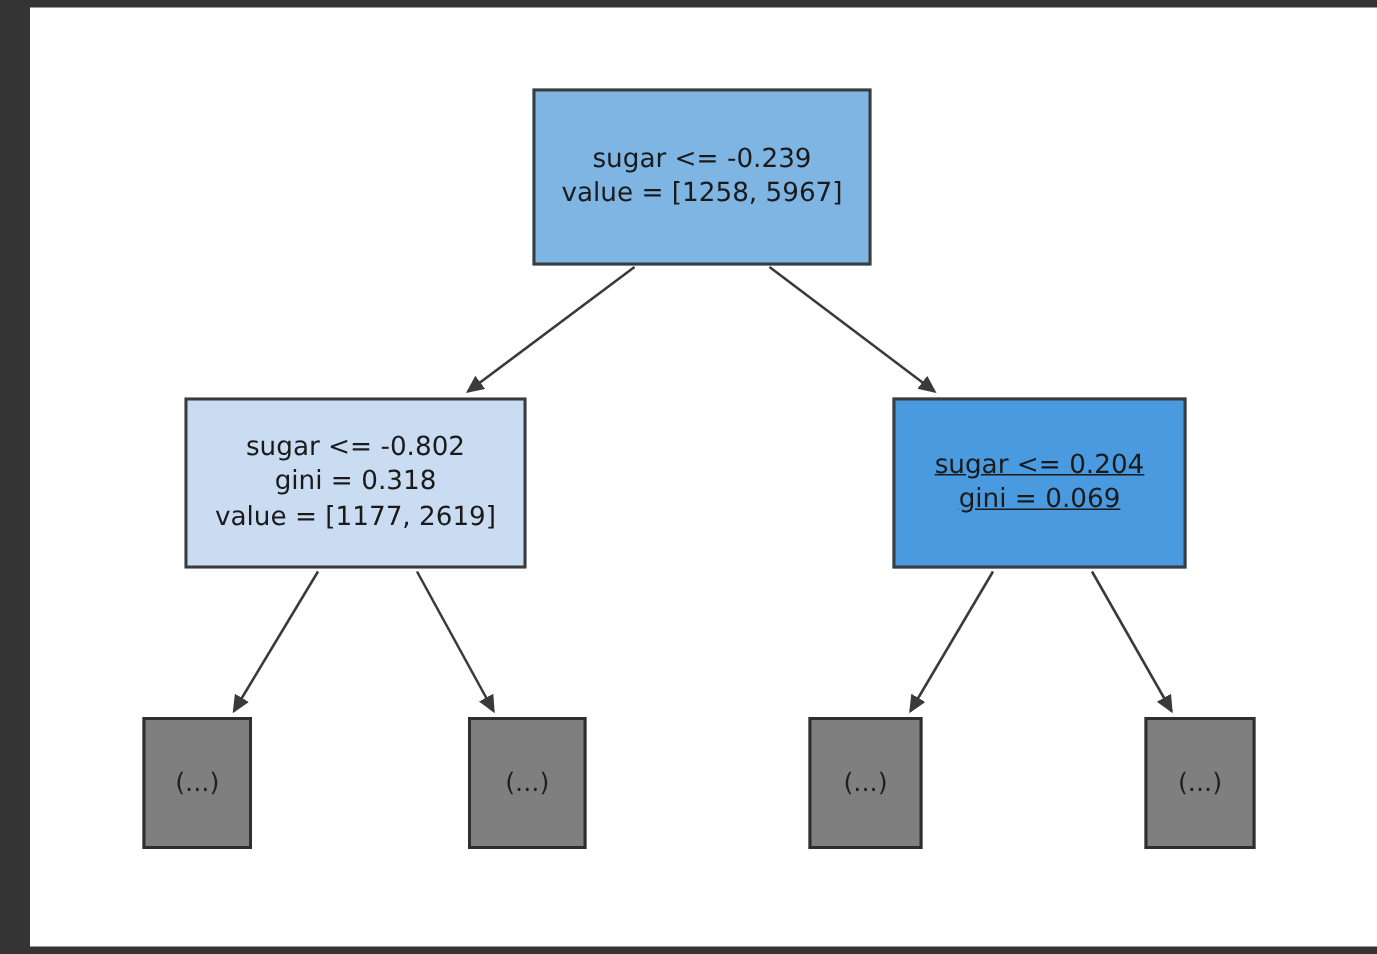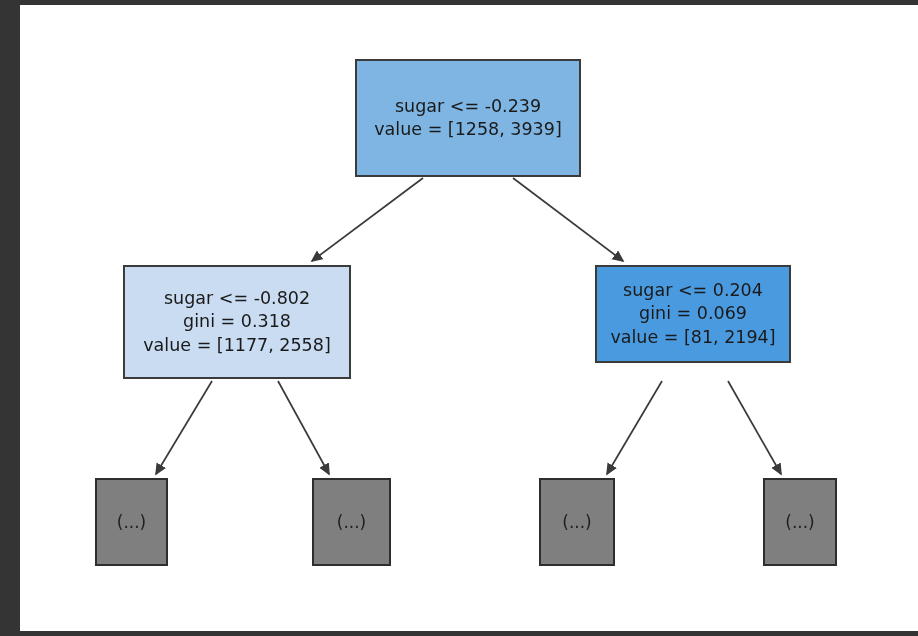--- a/index.html
+++ b/index.html
@@ -88,31 +88,30 @@
         <line x1="212" y1="381" x2="156" y2="474"></line>
         <line x1="278" y1="381" x2="329" y2="474"></line>
         <line x1="662" y1="381" x2="607" y2="474"></line>
         <line x1="728" y1="381" x2="781" y2="474"></line>
       </g>
   </svg>
 
   <div id="node-layer">
       <div class="node" style="left: 355px; top: 59px; width: 226px; height: 118px; background: rgb(127, 181, 227); border-color: rgb(59, 59, 59);">
         <span class="line">sugar &lt;= -0.239</span>
-        <span class="line">value = [1258, 3939]</span>
+        <span class="line">value = [1258, 5967]</span>
       </div>
       <div class="node" style="left: 123px; top: 265px; width: 228px; height: 114px; background: rgb(201, 220, 242); border-color: rgb(59, 59, 59);">
         <span class="line">sugar &lt;= -0.802</span>
         <span class="line">gini = 0.318</span>
-        <span class="line">value = [1177, 2558]</span>
+        <span class="line">value = [1177, 2619]</span>
       </div>
-      <div class="node" style="left: 595px; top: 265px; width: 196px; height: 98px; background: rgb(74, 154, 224); border-color: rgb(59, 59, 59);">
+      <div class="node" style="left: 595px; top: 265px; width: 196px; height: 114px; background: rgb(74, 154, 224); border-color: rgb(59, 59, 59); text-decoration: underline;">
         <span class="line">sugar &lt;= 0.204</span>
         <span class="line">gini = 0.069</span>
-        <span class="line">value = [81, 2194]</span>
       </div>
       <div class="leaf" style="left: 95px; top: 478px; width: 73px; height: 88px; background: rgb(127, 127, 127); border-color: rgb(46, 46, 46);">
         <span>(...)</span>
       </div>
       <div class="leaf" style="left: 312px; top: 478px; width: 79px; height: 88px; background: rgb(127, 127, 127); border-color: rgb(46, 46, 46);">
         <span>(...)</span>
       </div>
       <div class="leaf" style="left: 539px; top: 478px; width: 76px; height: 88px; background: rgb(127, 127, 127); border-color: rgb(46, 46, 46);">
         <span>(...)</span>
       </div>

